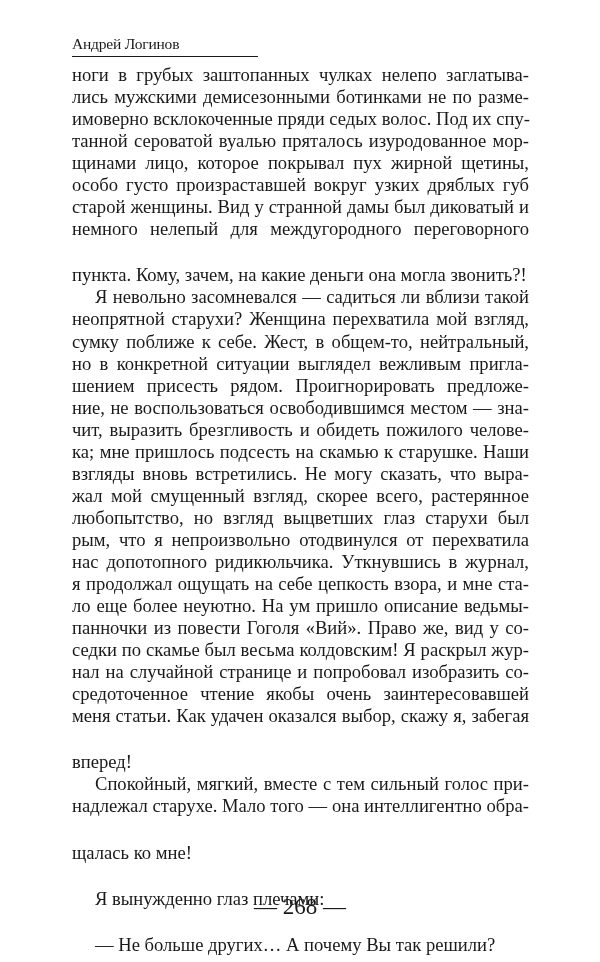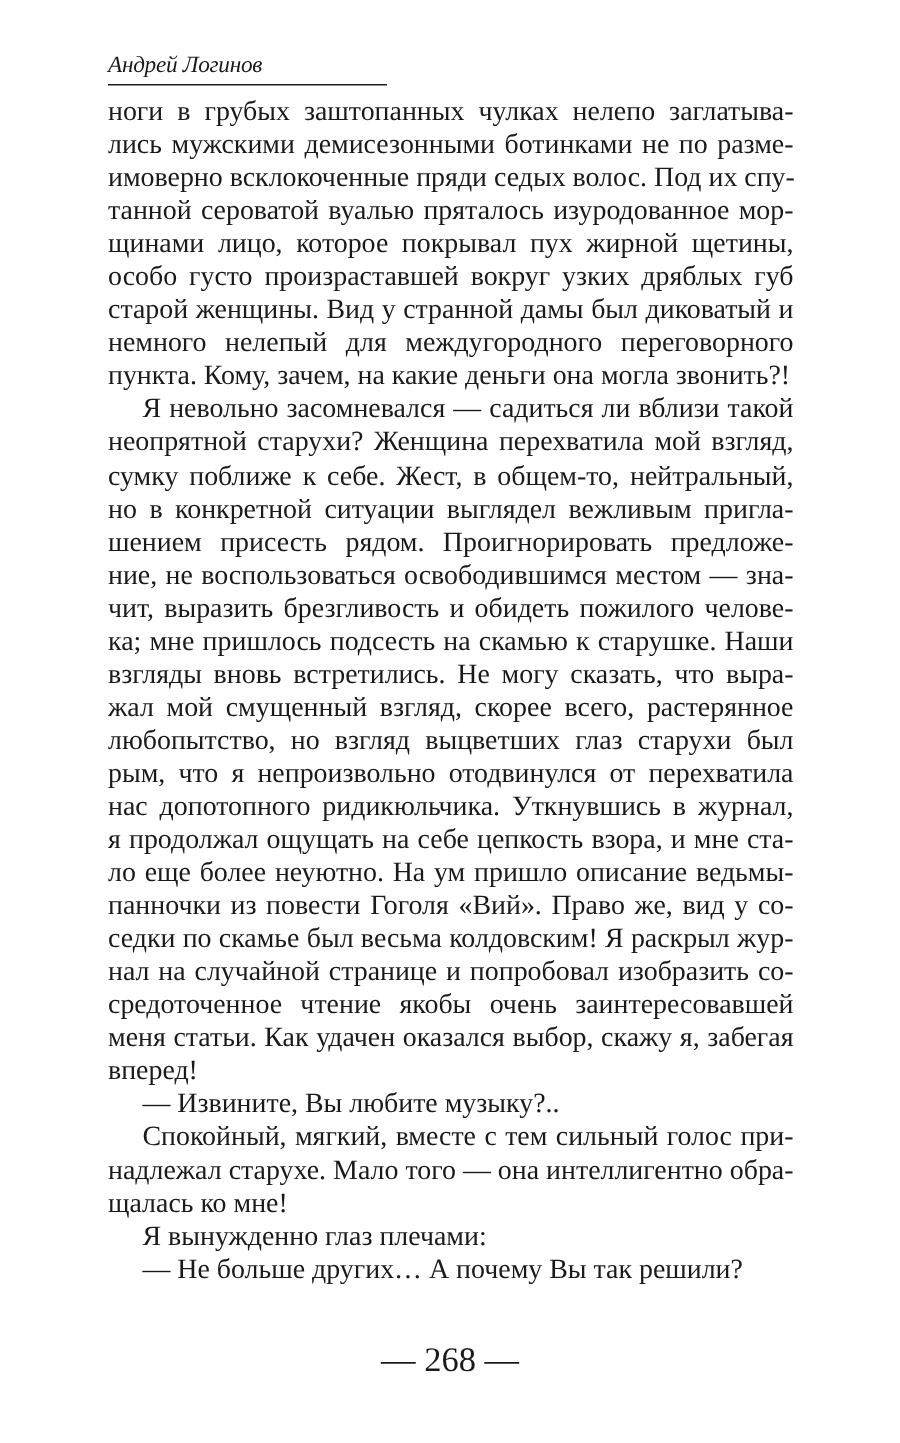--- a/index.html
+++ b/index.html
@@ -18,39 +18,39 @@
   .running-head {
     position: absolute;
     left: 72px;
     top: 34px;
     width: 186px;
     font-size: 15.5px;
     line-height: 20px;
     padding-bottom: 2px;
     border-bottom: 1.5px solid #1a1a1a;
     letter-spacing: -0.2px;
-    font-style: italic;
   }
   .text-block {
     position: absolute;
     left: 72px;
     top: 64px;
     width: 457px;
     font-size: 18.6px;
     line-height: 22.05px;
   }
   .line {
     display: block;
     white-space: nowrap;
     text-align: justify;
     text-align-last: justify;
     height: 22.05px;
   }
   .line.last {
     text-align-last: left;
+    margin-top: 24px;
   }
   .line.indent {
     padding-left: 23px;
   }
   .page-number {
     position: absolute;
     left: 0;
     width: 600px;
     top: 896px;
     text-align: center;
@@ -87,21 +87,20 @@
     <span class="line">рым, что я непроизвольно отодвинулся от перехватила</span>
     <span class="line">нас допотопного ридикюльчика. Уткнувшись в журнал,</span>
     <span class="line">я продолжал ощущать на себе цепкость взора, и мне ста-</span>
     <span class="line">ло еще более неуютно. На ум пришло описание ведьмы-</span>
     <span class="line">панночки из повести Гоголя «Вий». Право же, вид у со-</span>
     <span class="line">седки по скамье был весьма колдовским! Я раскрыл жур-</span>
     <span class="line">нал на случайной странице и попробовал изобразить со-</span>
     <span class="line">средоточенное чтение якобы очень заинтересовавшей</span>
     <span class="line">меня статьи. Как удачен оказался выбор, скажу я, забегая</span>
     <span class="line last">вперед!</span>
-    <span class="line indent last">— Извините, Вы любите музыку?..</span>
     <span class="line indent">Спокойный, мягкий, вместе с тем сильный голос при-</span>
     <span class="line">надлежал старухе. Мало того — она интеллигентно обра-</span>
     <span class="line last">щалась ко мне!</span>
     <span class="line indent last">Я вынужденно глаз плечами:</span>
     <span class="line indent last">— Не больше других… А почему Вы так решили?</span>
   </div>
 
 <div class="page-number">— 268 —</div>
 
 </body></html>

